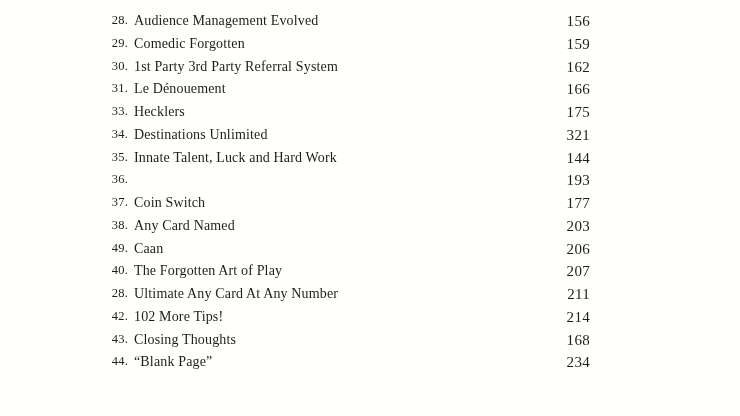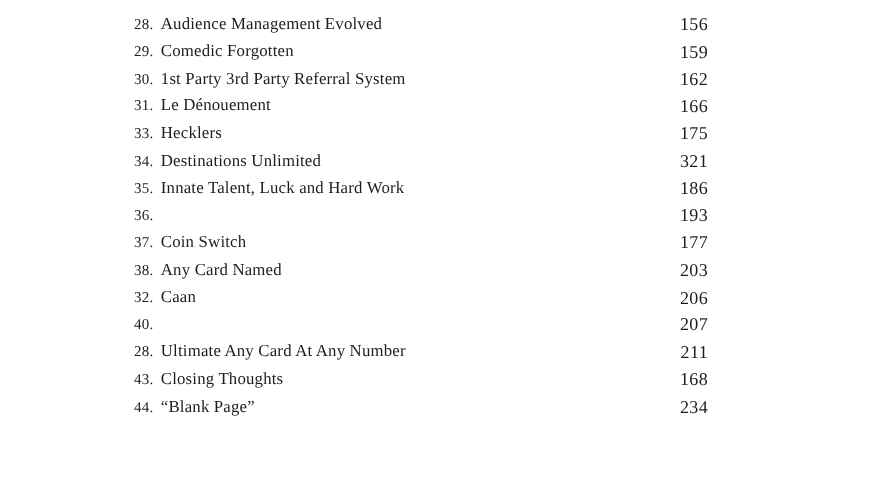--- a/index.html
+++ b/index.html
@@ -95,21 +95,21 @@
     <span class="num">34.</span>
     <span class="title">Destinations Unlimited</span>
     <span class="spacer"></span>
     <span class="pageno">321</span>
   </div>
 
   <div class="row">
     <span class="num">35.</span>
     <span class="title">Innate Talent, Luck and Hard Work</span>
     <span class="spacer"></span>
-    <span class="pageno">186</span>
+    <span class="pageno">144</span>
   </div>
 
   <div class="row">
     <span class="num">36.</span>
     <span class="spacer"></span>
     <span class="pageno">193</span>
   </div>
 
   <div class="row">
     <span class="num">37.</span>
@@ -119,39 +119,46 @@
   </div>
 
   <div class="row">
     <span class="num">38.</span>
     <span class="title">Any Card Named</span>
     <span class="spacer"></span>
     <span class="pageno">203</span>
   </div>
 
   <div class="row">
-    <span class="num">32.</span>
+    <span class="num">49.</span>
     <span class="title">Caan</span>
     <span class="spacer"></span>
     <span class="pageno">206</span>
   </div>
 
   <div class="row">
     <span class="num">40.</span>
+    <span class="title">The Forgotten Art of Play</span>
     <span class="spacer"></span>
     <span class="pageno">207</span>
   </div>
 
   <div class="row">
     <span class="num">28.</span>
     <span class="title">Ultimate Any Card At Any Number</span>
     <span class="spacer"></span>
     <span class="pageno">211</span>
   </div>
 
+  <div class="row">
+    <span class="num">42.</span>
+    <span class="title">102 More Tips!</span>
+    <span class="spacer"></span>
+    <span class="pageno">214</span>
+  </div>
 
   <div class="row">
     <span class="num">43.</span>
     <span class="title">Closing Thoughts</span>
     <span class="spacer"></span>
     <span class="pageno">168</span>
   </div>
 
   <div class="row">
     <span class="num">44.</span>

